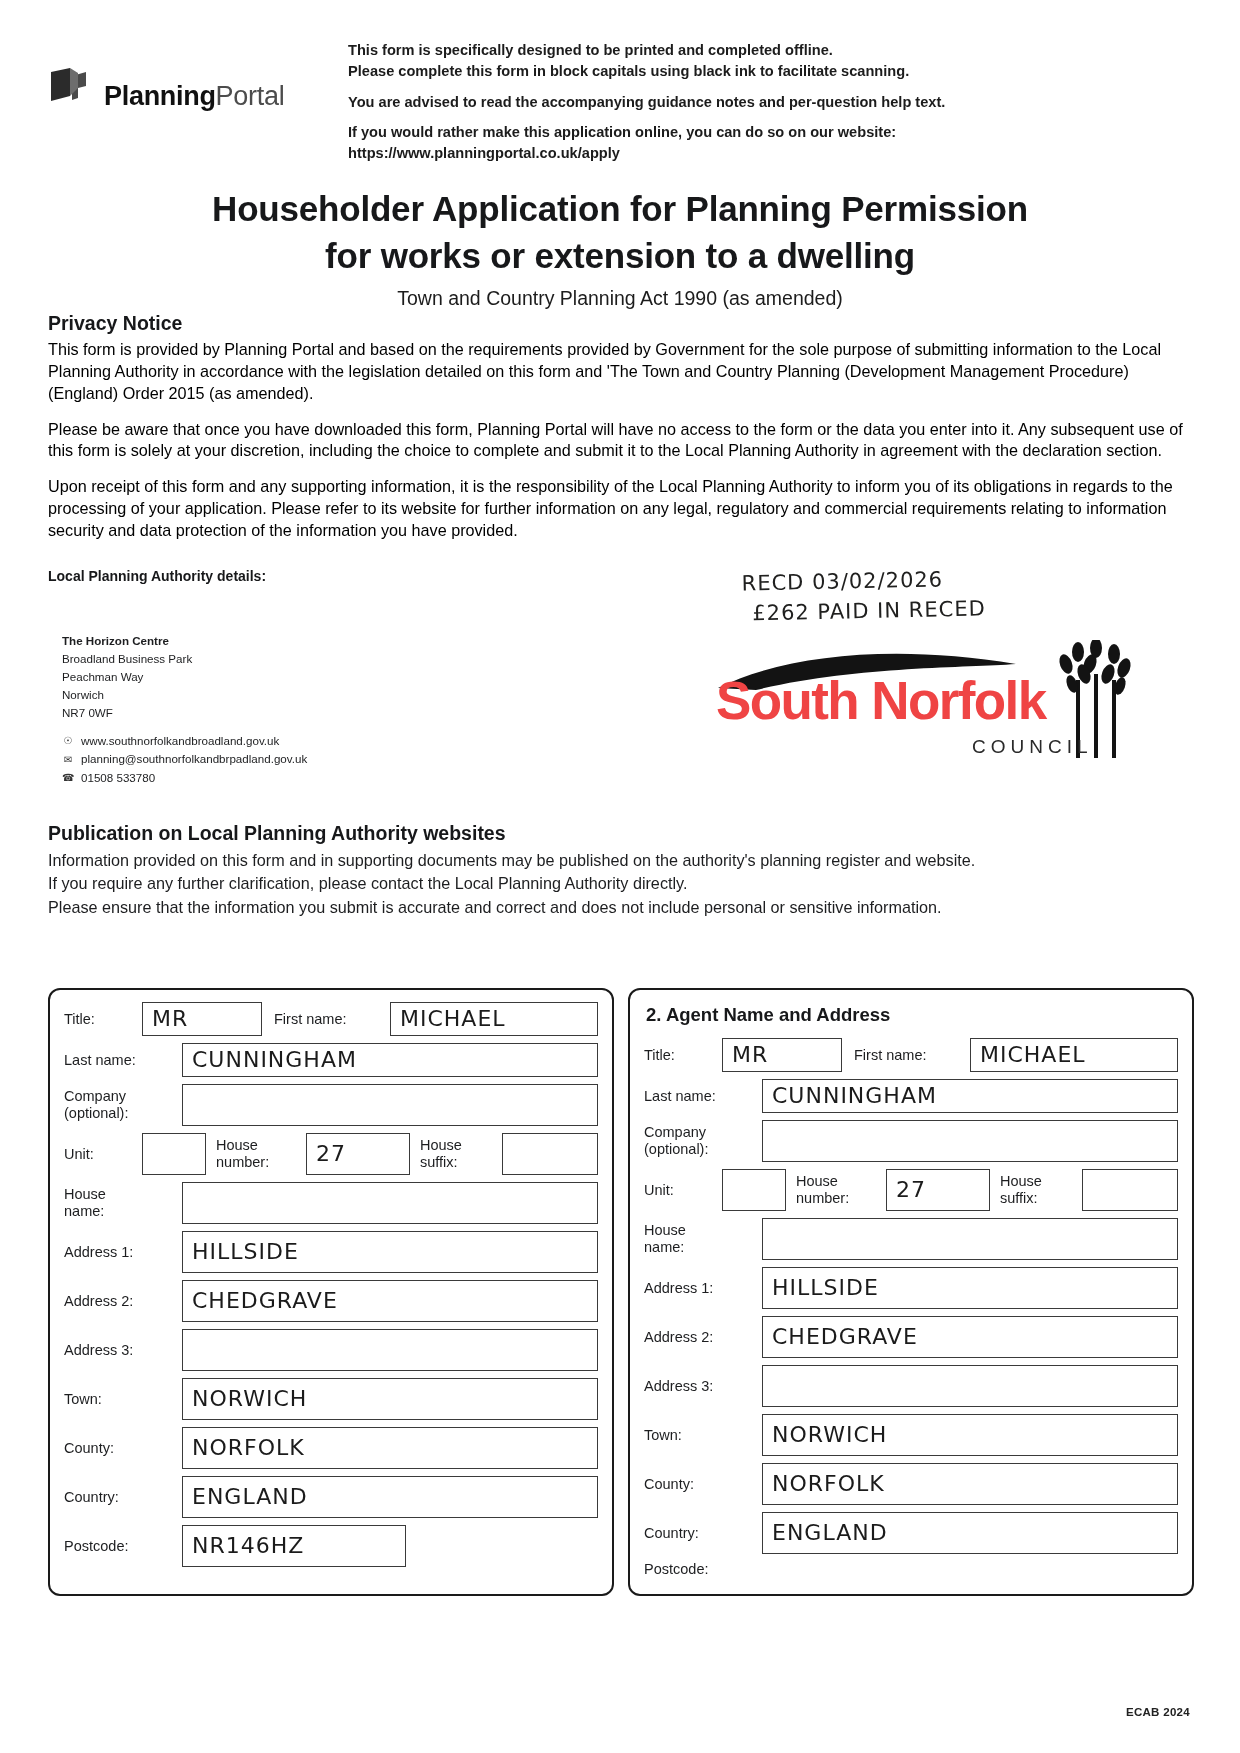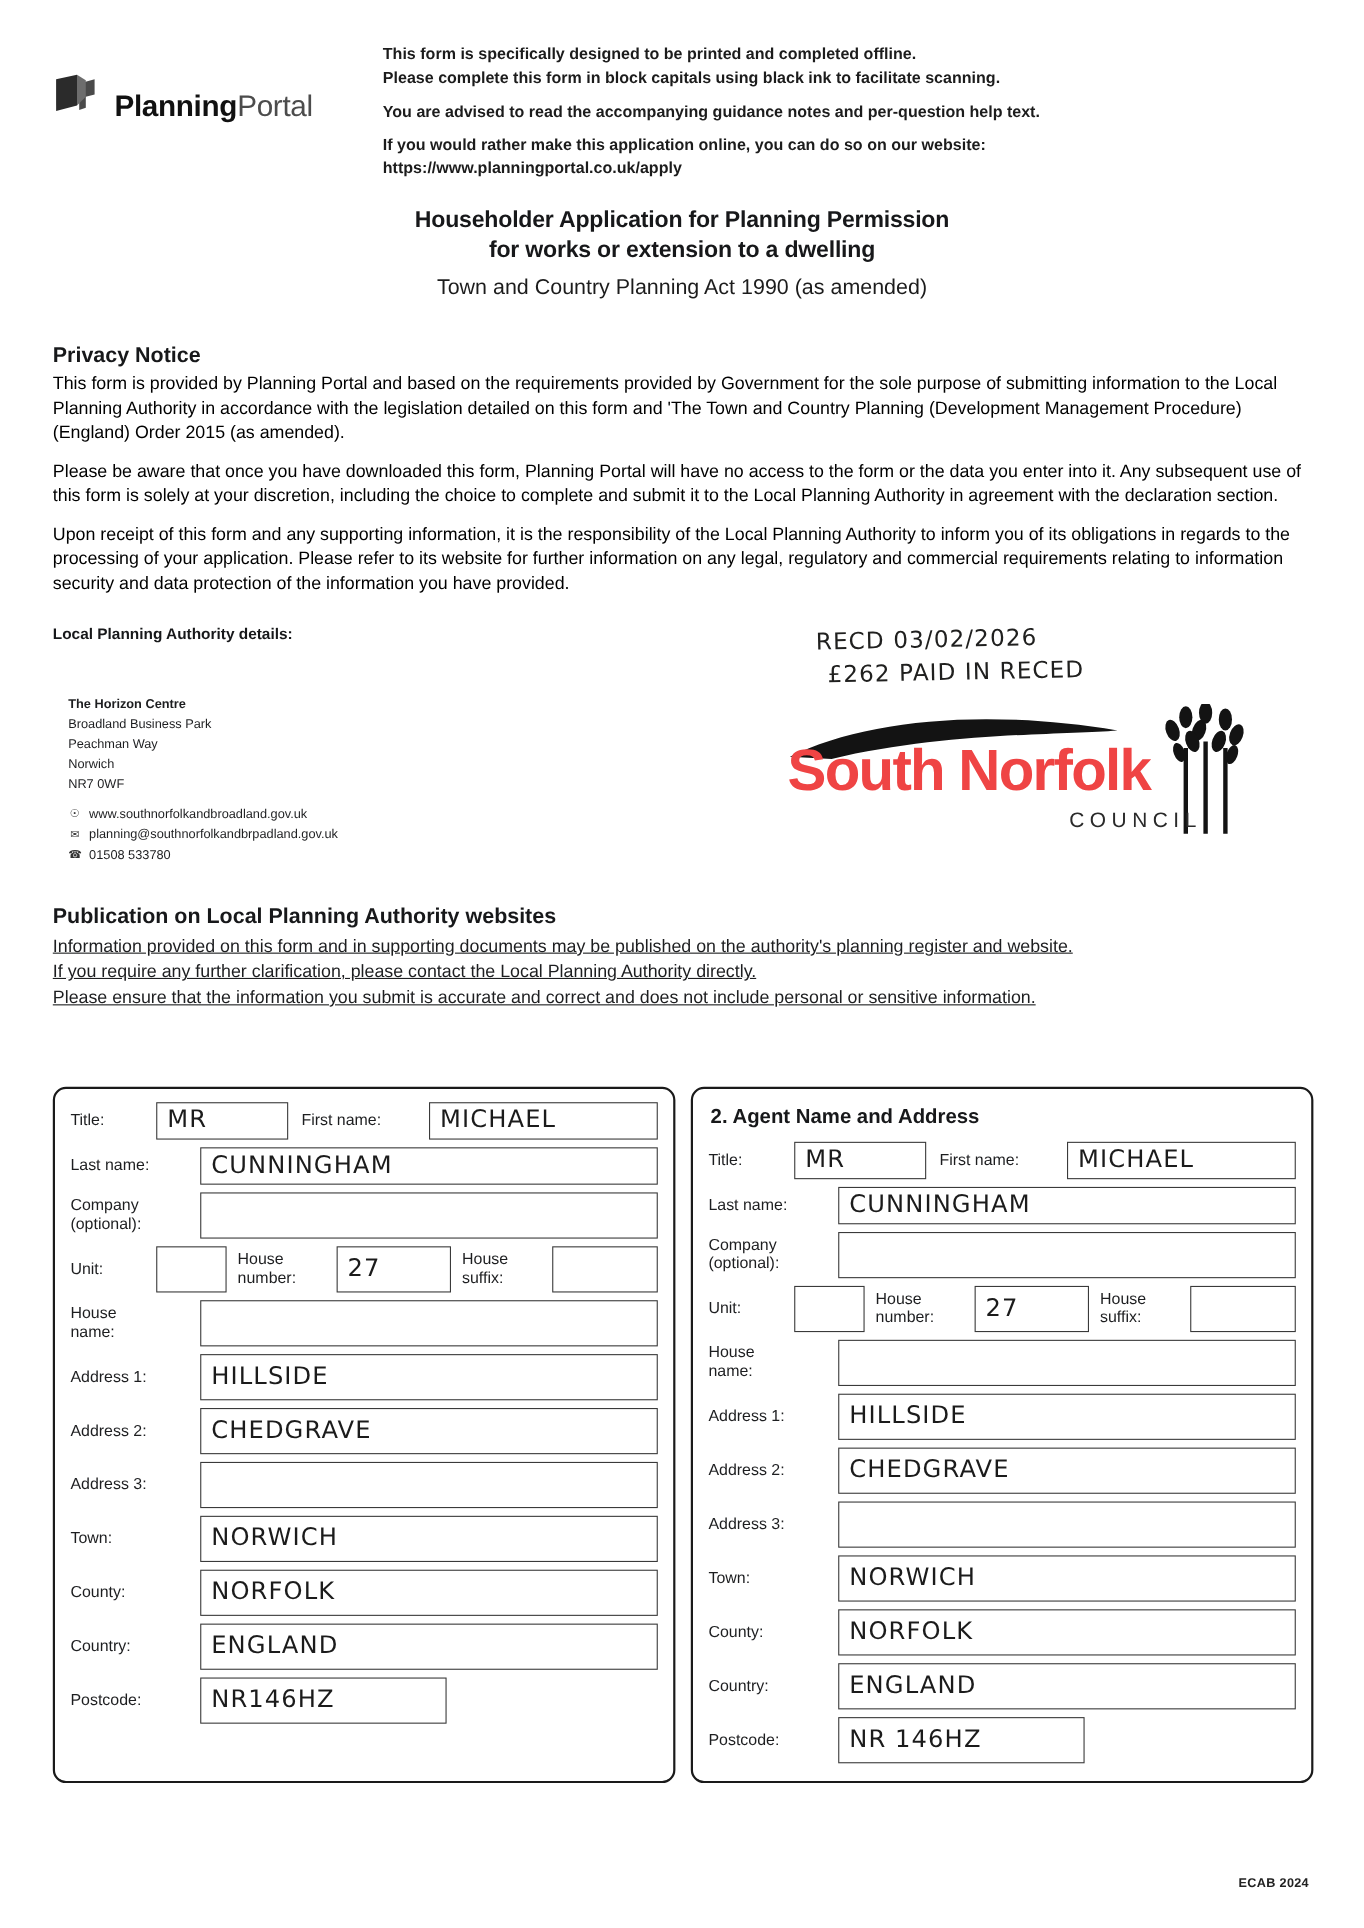--- a/index.html
+++ b/index.html
@@ -67,21 +67,21 @@
   
   .title-block {
     position: absolute;
     top: 186px;
     left: 0;
     width: 1240px;
     text-align: center;
   }
   .title-block h1 {
     margin: 0;
-    font-size: 21px;
+    font-size: 35px;
     font-weight: bold;
     line-height: 1.33;
     letter-spacing: -0.2px;
   }
   .title-block .subtitle {
     margin-top: 8px;
     font-size: 19.5px;
     font-weight: normal;
     color: #1c1c1c;
   }
@@ -202,21 +202,20 @@
     position: absolute;
     left: 48px;
     top: 822px;
     width: 1150px;
   }
   .publication p {
     margin: 0;
     font-size: 16.2px;
     line-height: 1.45;
     color: #1d1e20;
-    text-decoration: underline;
   }
 
   
   .form-row {
     position: absolute;
     left: 48px;
     top: 988px;
     width: 1146px;
     display: flex;
     gap: 14px;
@@ -611,22 +610,19 @@
 
       <div class="frow">
         <div class="flabel" style="width:112px">Country:</div>
         <div class="fbox tall" style="flex:1">
           <span class="val">ENGLAND</span>
         </div>
       </div>
 
       <div class="frow" style="margin-bottom:0">
         <div class="flabel" style="width:112px">Postcode:</div>
-        <div class="fbox tall" style="width:224px">
-          <span class="val">NR 146HZ</span>
-        </div>
       </div>
     </div>
   </div>
 
   <div class="footer-code">ECAB 2024</div>
 
 </div>
 
 </body></html>

